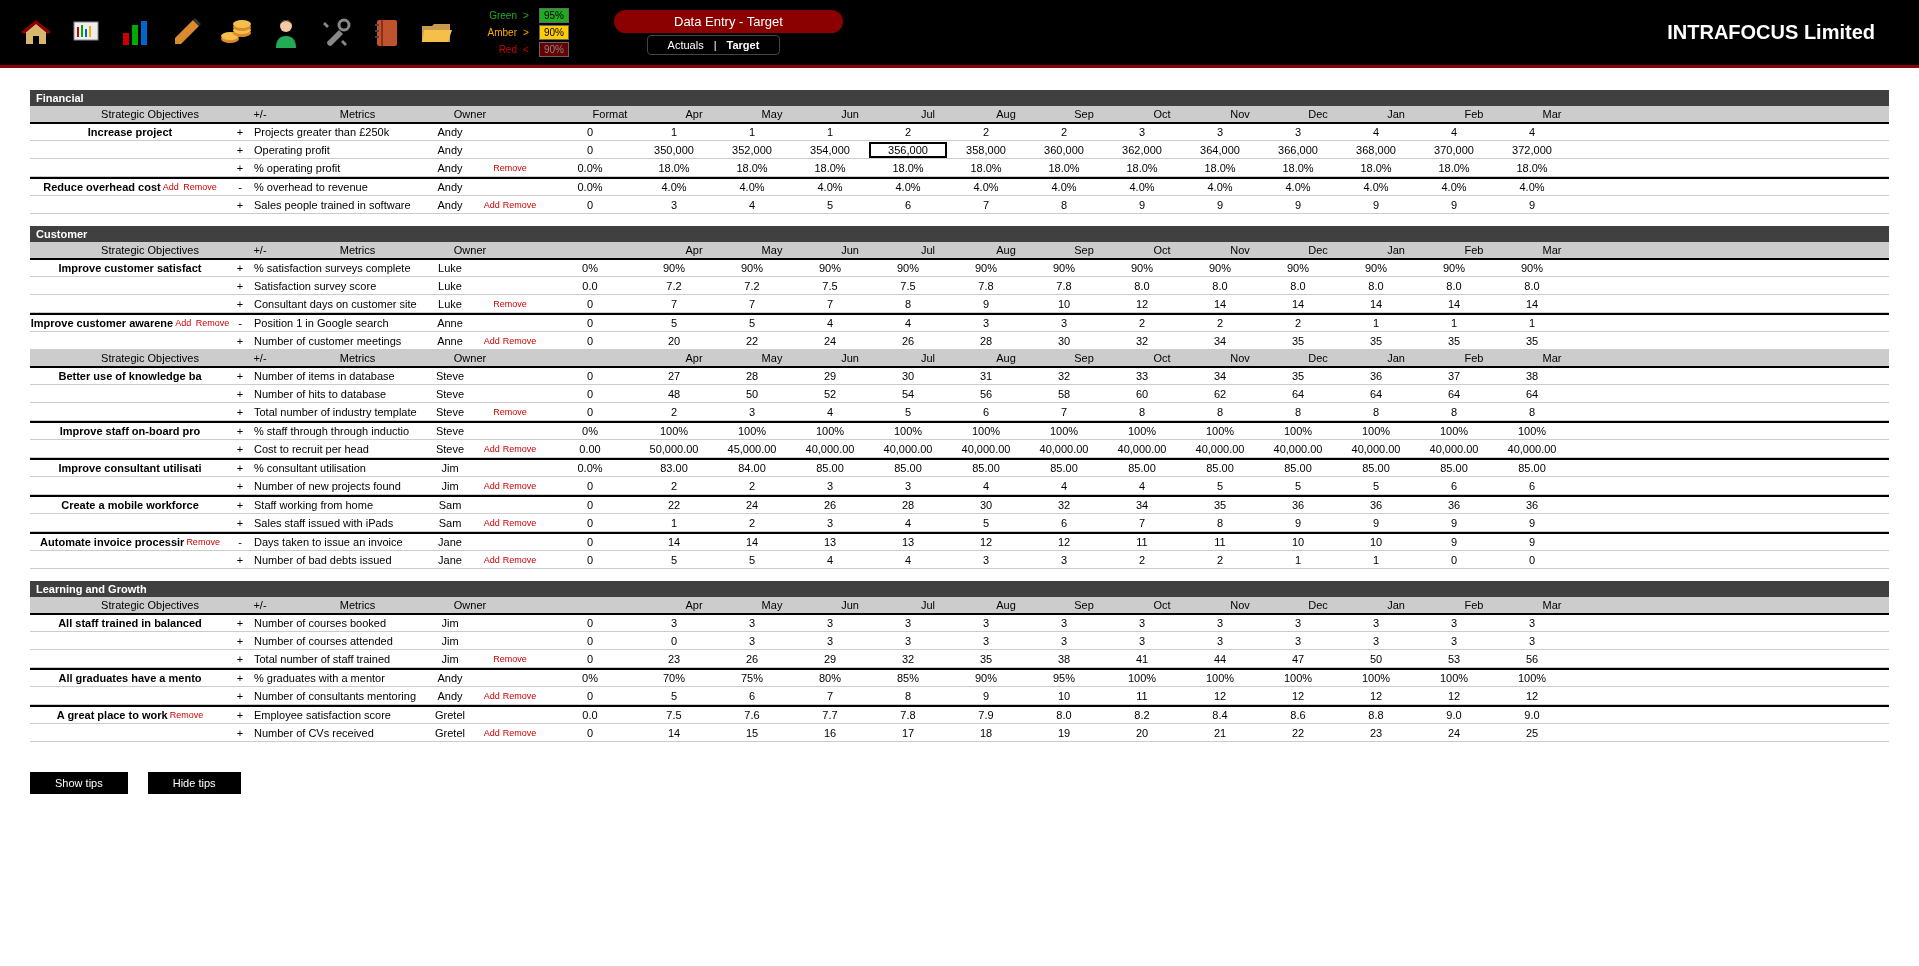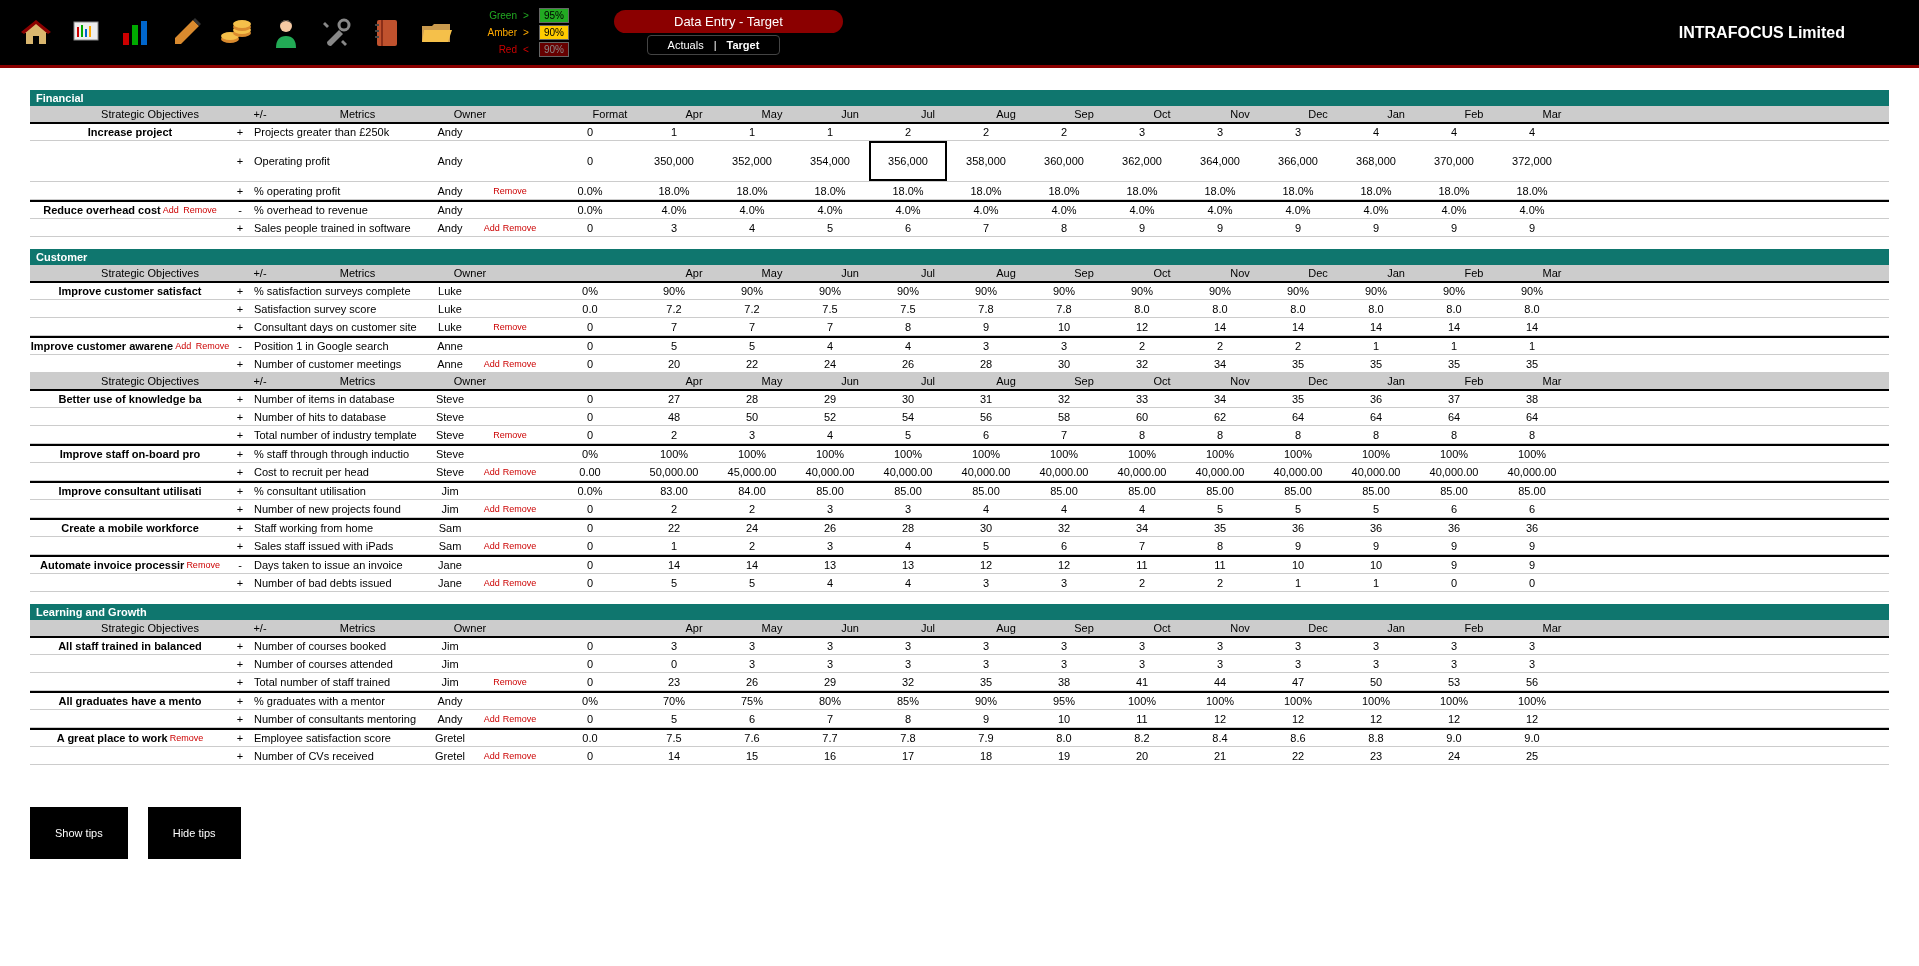--- a/index.html
+++ b/index.html
@@ -21,25 +21,25 @@
 .green-bg { background: #2a2; color: #000; }
 .amber-bg { background: #ffcc00; color: #000; }
 .red-bg { background: #600; color: #888; }
 
 .title-block { background: #8b0000; color: #fff; border-radius: 15px; padding: 4px 60px; text-align: center; margin-left: 30px; }
 .title-main { font-weight: normal; font-size: 13px; }
 .sub-tabs { display: flex; justify-content: center; gap: 10px; border: 1px solid #444; border-radius: 4px; padding: 3px 20px; margin-top: 2px; background: #000; color: #fff; }
 .sub-tab { cursor: pointer; font-size: 11px; }
 .sub-tab.active { font-weight: bold; }
 
-.company { color: #fff; font-weight: bold; font-size: 16px; margin-left: auto; margin-right: 54px; }
+.company { color: #fff; font-weight: bold; font-size: 20px; margin-left: auto; margin-right: 24px; }
 
 
 .content { padding: 10px 30px 20px 30px; }
-.section-hdr { background: #0f766e; color: #fff; font-weight: bold; padding: 2px 6px; margin-top: 12px; }
+.section-hdr { background: #404040; color: #fff; font-weight: bold; padding: 2px 6px; margin-top: 12px; }
 .col-hdr-row { background: #ccc; display: flex; padding-left: 20px; }
 .data-row { display: flex; border-bottom: 1px solid #ccc; min-height: 18px; align-items: center; }
 .obj-row-top { border-top: 2px solid #000; }
 
 .col-obj { width: 200px; padding: 2px 4px; font-weight: bold; overflow: hidden; white-space: nowrap; text-overflow: ellipsis; display: flex; justify-content: center; align-items: center; }
 .col-obj-hdr { width: 200px; text-align: center; padding: 2px 4px; }
 .col-pm { width: 20px; text-align: center; padding: 2px; }
 .col-metric { width: 175px; padding: 2px 4px; overflow: hidden; white-space: nowrap; text-overflow: ellipsis; }
 .col-owner { width: 50px; padding: 2px 4px; text-align: center; }
 .col-actions { width: 70px; padding: 2px 4px; color: #c00; font-size: 10px; text-align: center; }
@@ -47,24 +47,24 @@
 .col-month { width: 78px; padding: 2px 4px; text-align: center; }
 
 .col-hdr-row .col-obj-hdr, .col-hdr-row .col-pm, .col-hdr-row .col-metric,
 .col-hdr-row .col-owner, .col-hdr-row .col-actions, .col-hdr-row .col-format,
 .col-hdr-row .col-month { font-weight: normal; background: #ccc; color: #000; text-align: center; }
 
 .action-link { color: #c00; cursor: pointer; font-size: 9px; }
 .obj-actions { font-weight: normal; font-size: 9px; }
 .obj-actions .action-link { margin-left: 2px; }
 
-.selected-cell { border: 2px solid #000; padding: 12px 2px !important; }
+.selected-cell { border: 2px solid #000; padding: 0px 2px !important; }
 
 .footer-btns { display: flex; gap: 20px; padding: 10px 30px; }
-.btn { background: #000; color: #fff; padding: 20px 25px; cursor: pointer; font-size: 11px; margin-top: 12px; }
+.btn { background: #000; color: #fff; padding: 5px 25px; cursor: pointer; font-size: 11px; }
 
 
 svg { display: block; }
 </style>
 </head>
 <body>
 
 <div class="header">
   <div class="toolbar-icons">
     <div class="icon">

